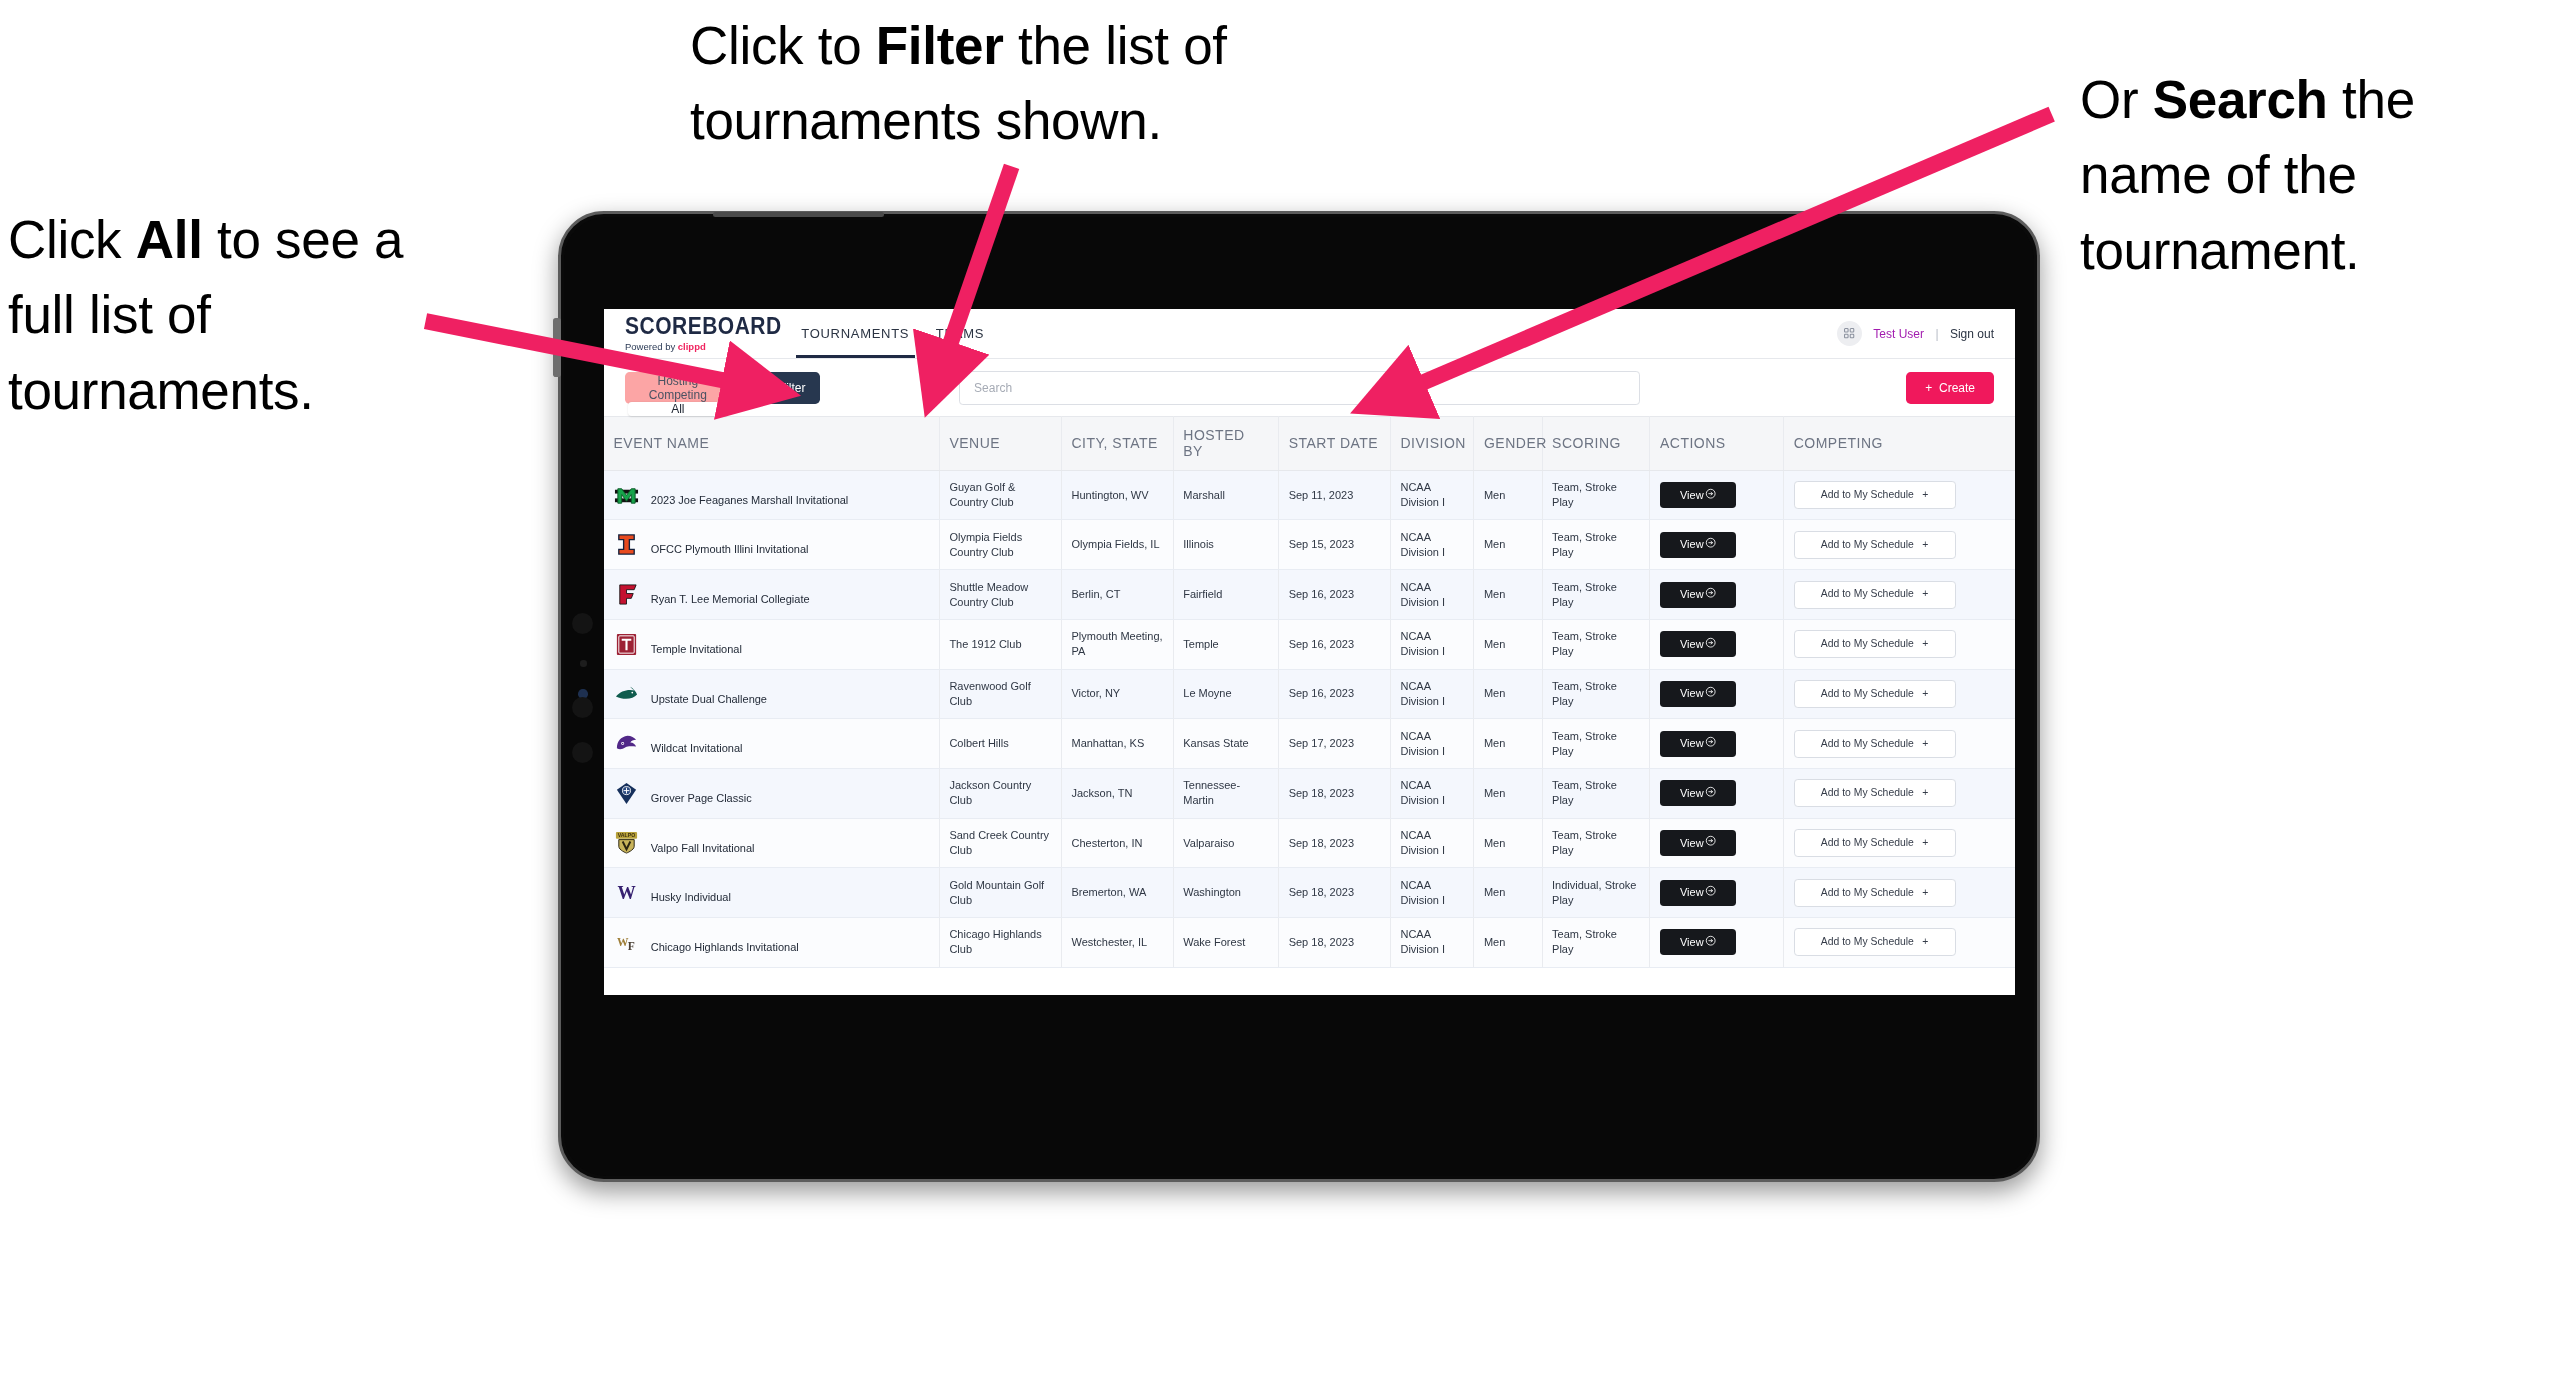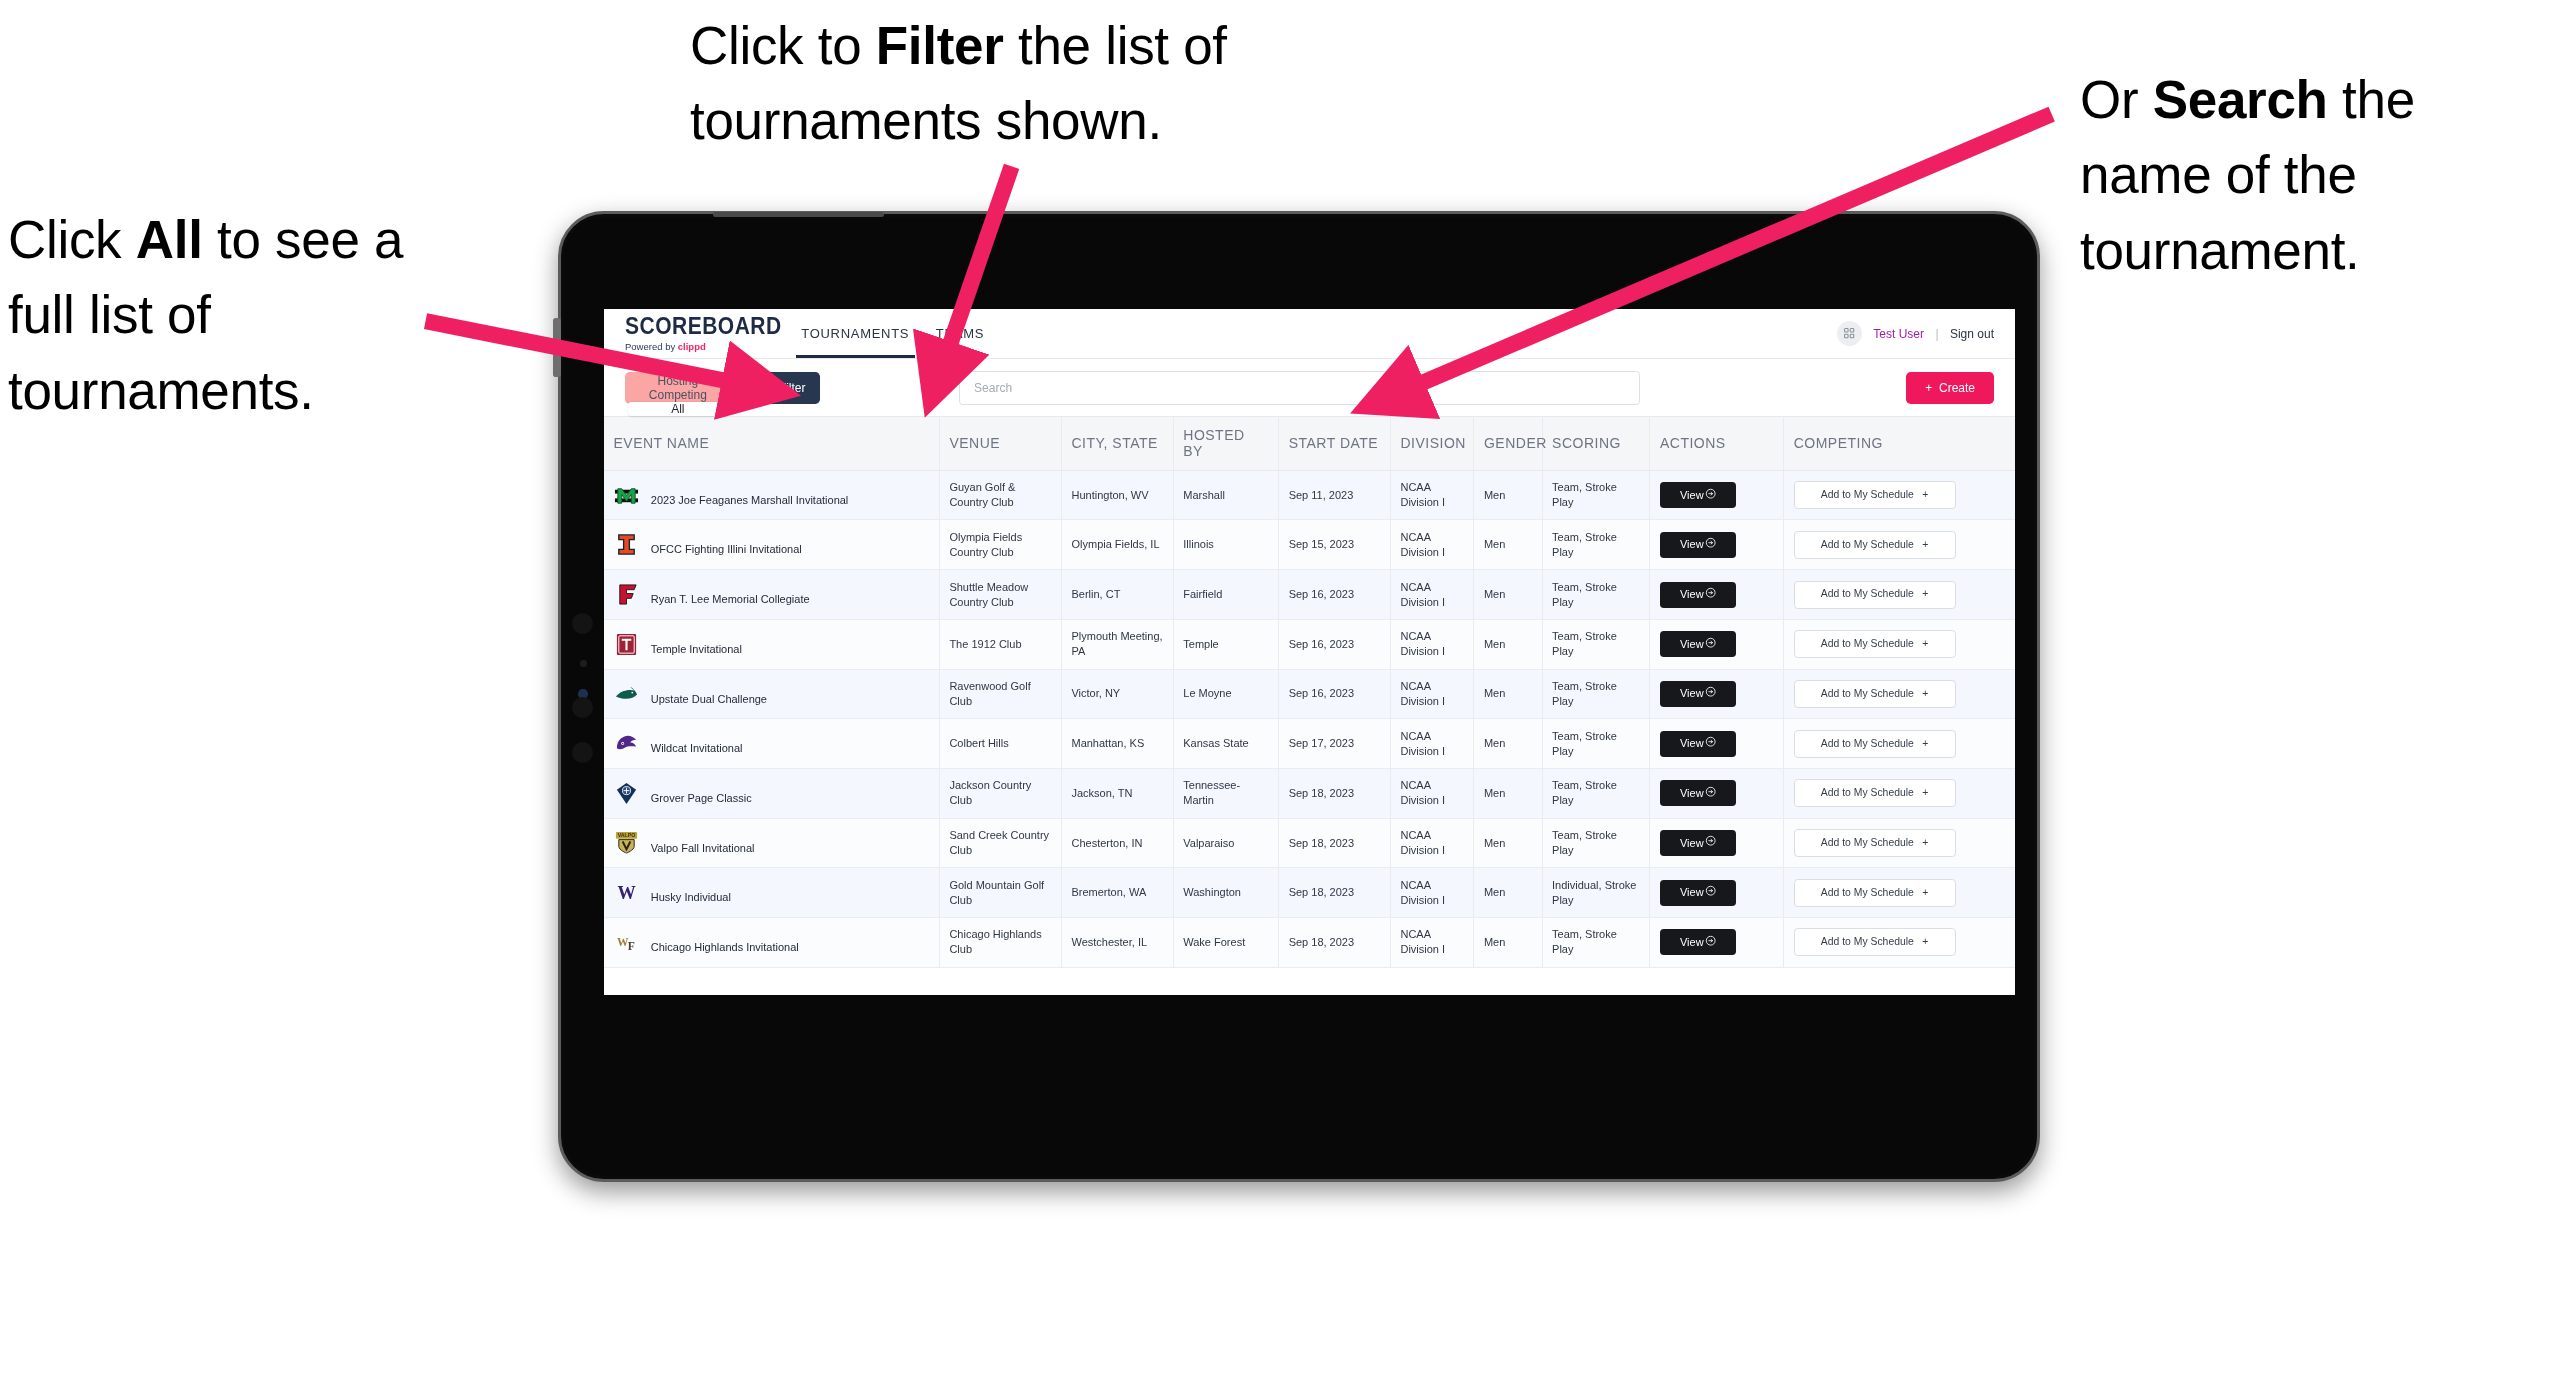--- a/index.html
+++ b/index.html
@@ -314,21 +314,21 @@
               </div></td>
           </tr>
           <tr>
             <td>
               <div class="ev-cell">
                 <span class="logo">
                   <svg viewBox="0 0 26 26" width="25" height="25">
                     <path d="M5 3 H21 V8 H16 V18 H21 V23 H5 V18 H10 V8 H5 Z" fill="#e84a1e" stroke="#14213d" stroke-width="1.4"></path>
                   </svg>
                 </span>
-                <span class="ev-name">OFCC Fighting Illini Invitational</span>
+                <span class="ev-name">OFCC Plymouth Illini Invitational</span>
               </div>
             </td>
             <td>Olympia Fields Country Club</td>
             <td>Olympia Fields, IL</td>
             <td>Illinois</td>
             <td>Sep 15, 2023</td>
             <td>NCAA Division I</td>
             <td>Men</td>
             <td>Team, Stroke Play</td>
             <td><div class="view-btn">

